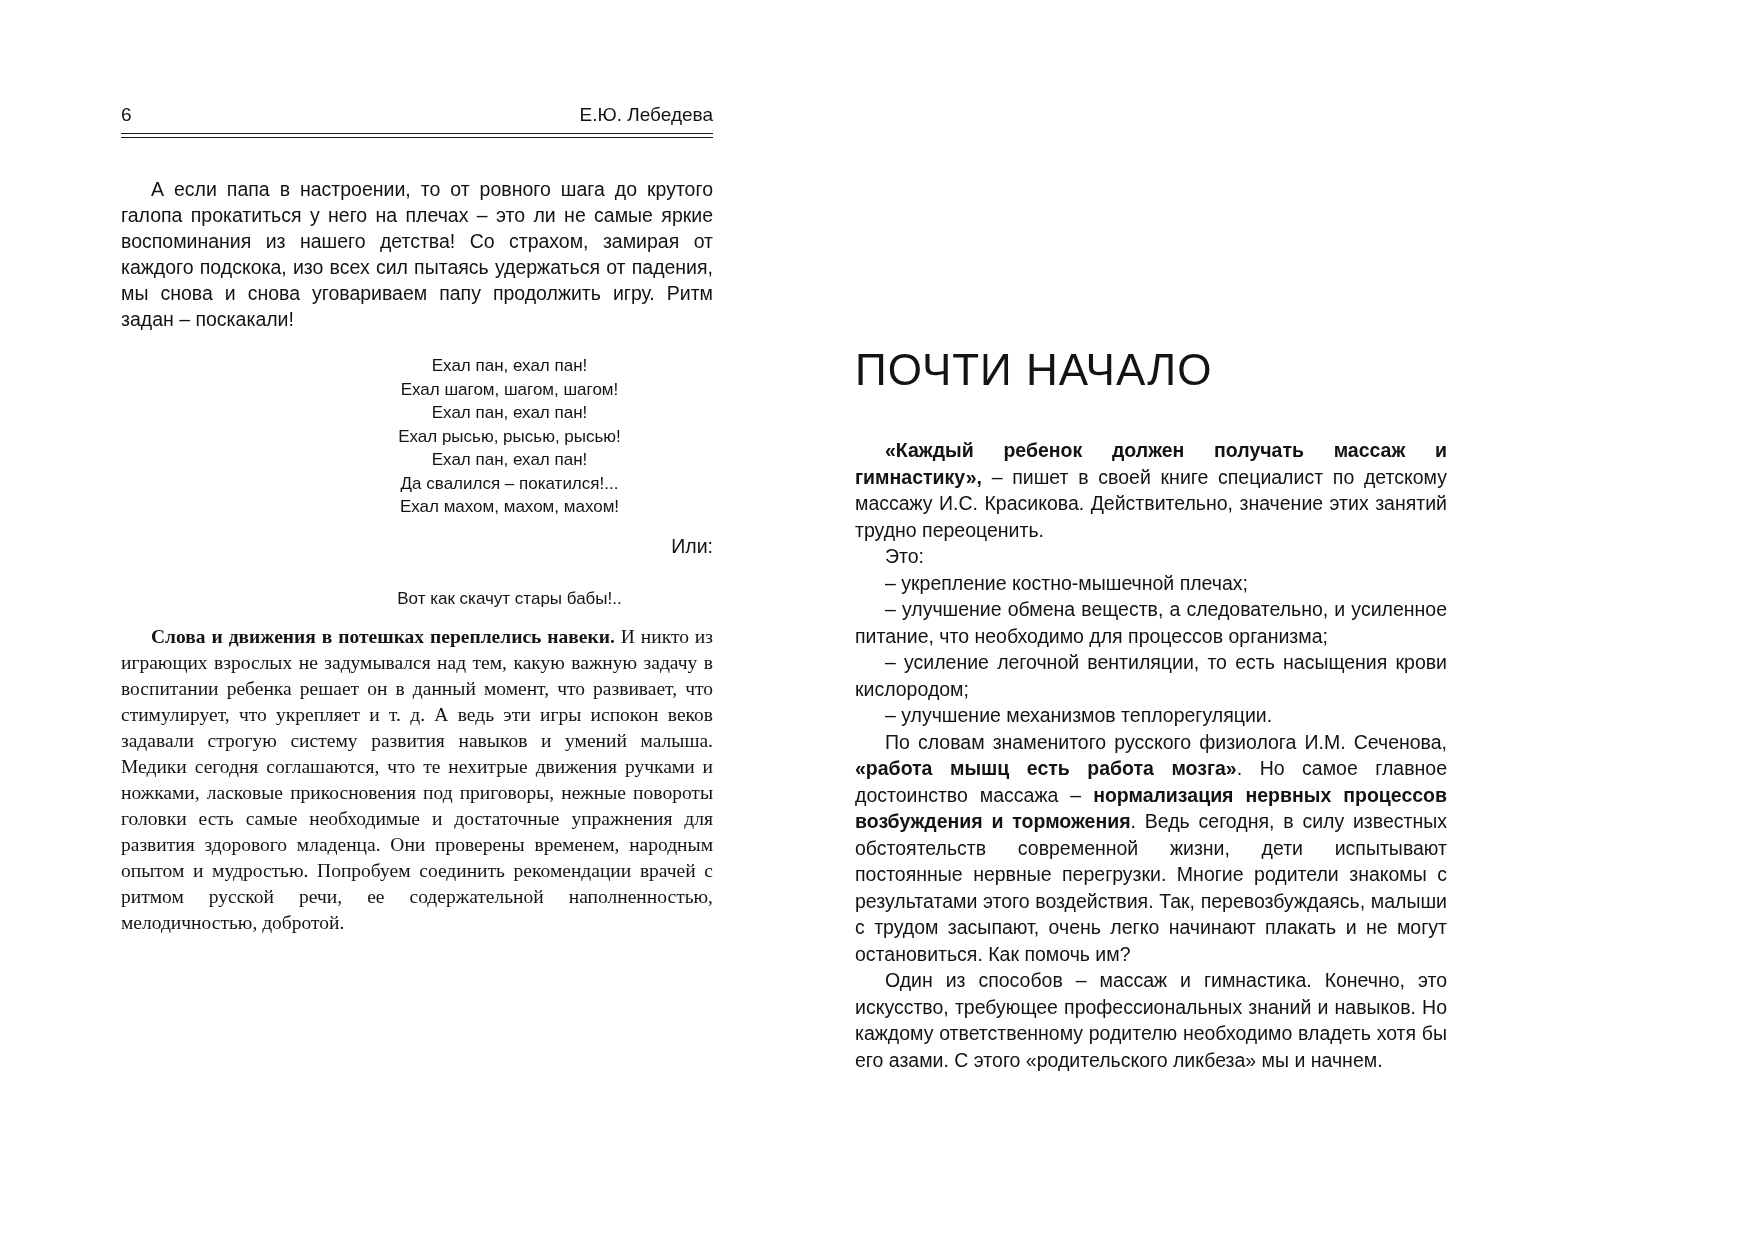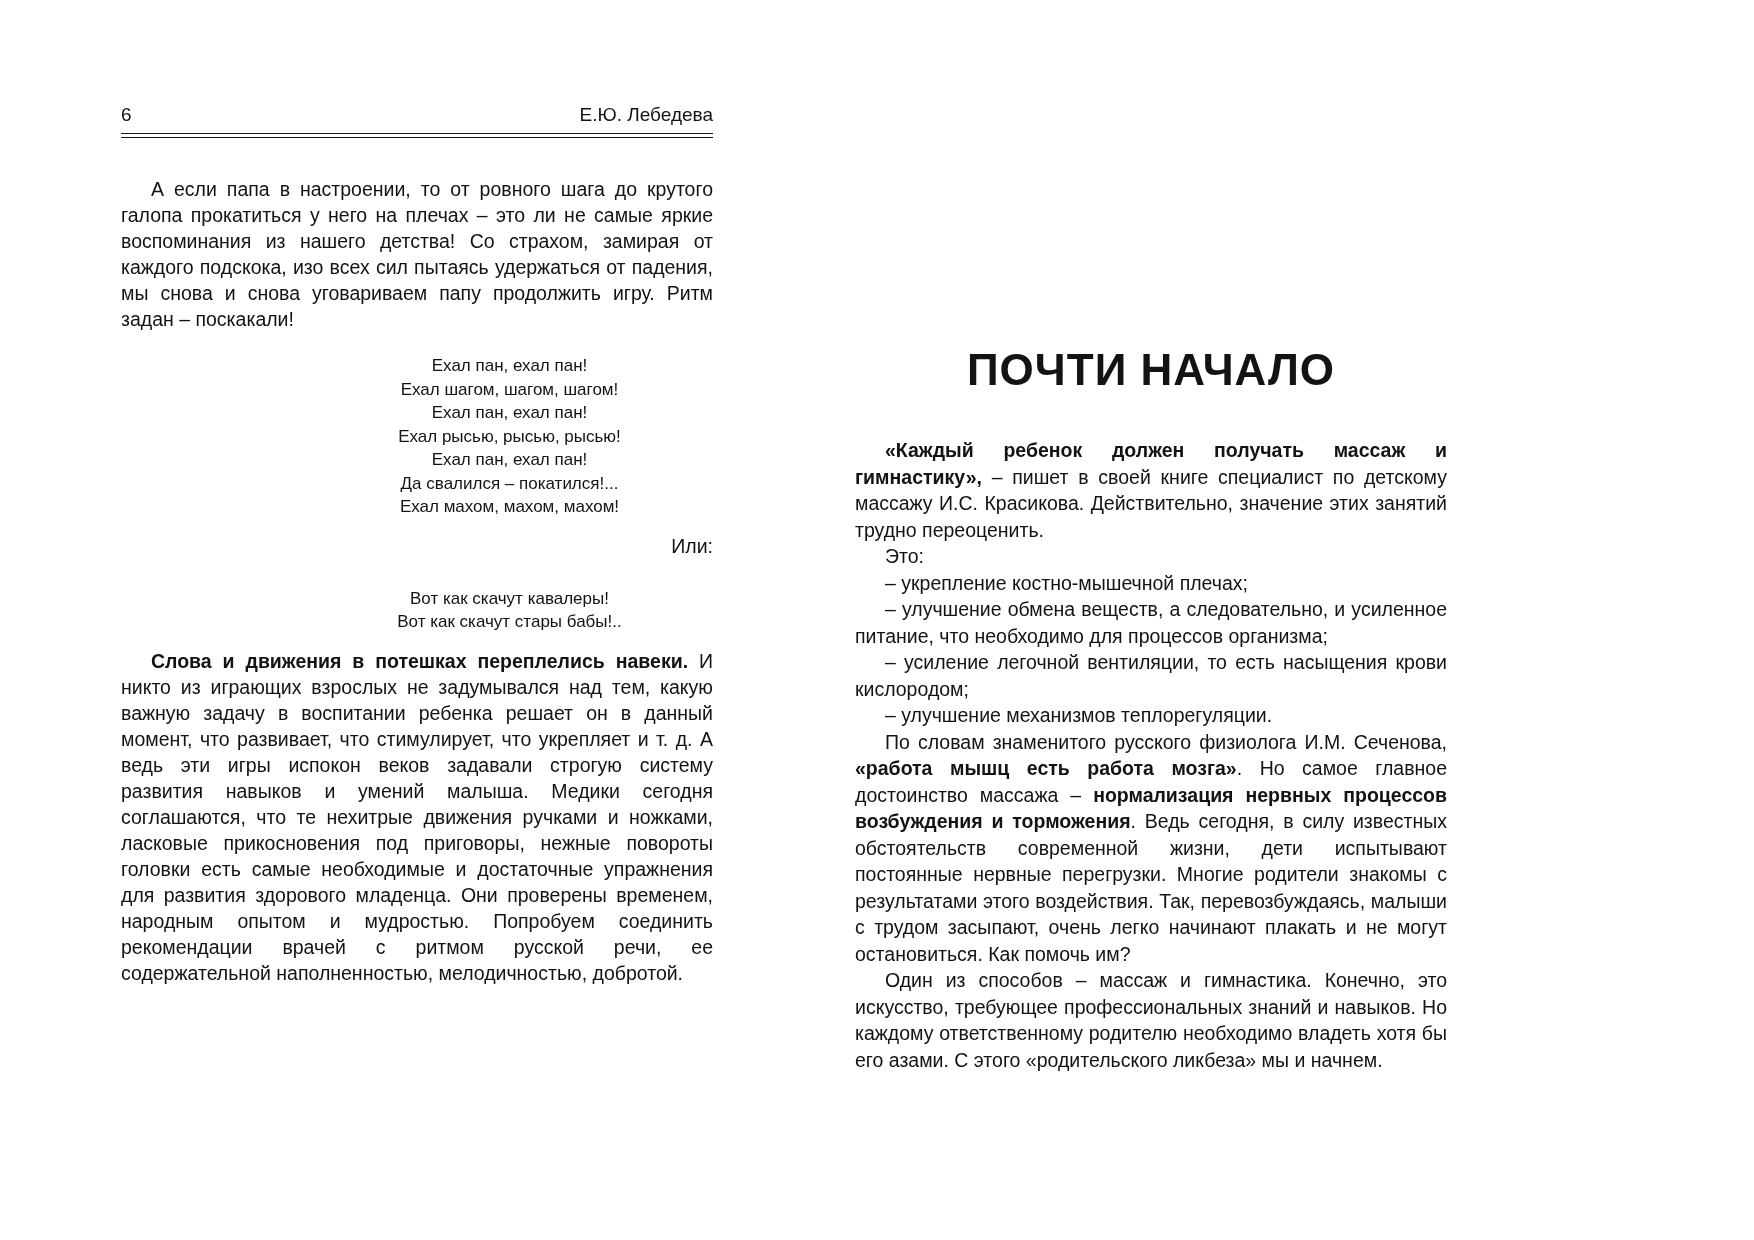--- a/index.html
+++ b/index.html
@@ -51,32 +51,31 @@
     line-height: 23.5px;
     text-align: center;
   }
   .verse div { white-space: nowrap; }
   .verse-gap { margin-top: 22px; }
   .or-label {
     margin: 20px 0 6px 0;
     text-indent: 30px;
     text-align: right;
   }
-  .lead-para { margin-top: 20px; }
+  .lead-para { margin-top: 20px; font-family: Liberation Serif, serif; }
   .b { font-weight: bold; }
 
   
   .right-page {
     left: 855px;
     top: 345px;
     width: 592px;
   }
   .chapter-title {
-    text-align: center;
-    font-weight: bold;
+    font-weight: normal;
     font-size: 44px;
     letter-spacing: 1px;
     margin: 0 0 42px 0;
   }
   .right-body {
     font-size: 19.5px;
     line-height: 26.5px;
     text-align: justify;
   }
 </style>
@@ -101,21 +100,20 @@
       <div>Ехал пан, ехал пан!</div>
       <div>Ехал рысью, рысью, рысью!</div>
       <div>Ехал пан, ехал пан!</div>
       <div>Да свалился – покатился!...</div>
       <div>Ехал махом, махом, махом!</div>
     </div>
 
     <p class="para or-label">Или:</p>
 
     <div class="verse">
-      <div>Вот как скачут кавалеры!</div>
       <div>Вот как скачут стары бабы!..</div>
     </div>
 
     <p class="para lead-para"><span class="b">Слова и движения в потешках переплелись навеки.</span><span> И никто из играющих взрослых не задумывался над тем, какую важную задачу в воспитании ребенка решает он в данный момент, что развивает, что стимулирует, что укрепляет и т. д. А ведь эти игры испокон веков задавали строгую систему развития навыков и умений малыша. Медики сегодня соглашаются, что те нехитрые движения ручками и ножками, ласковые прикосновения под приговоры, нежные повороты головки есть самые необходимые и достаточные упражнения для развития здорового младенца. Они проверены временем, народным опытом и мудростью. Попробуем соединить рекомендации врачей с ритмом русской речи, ее содержательной наполненностью, мелодичностью, добротой.</span></p>
 
   </div>
 </div>
 
 <div class="page right-page">
 

